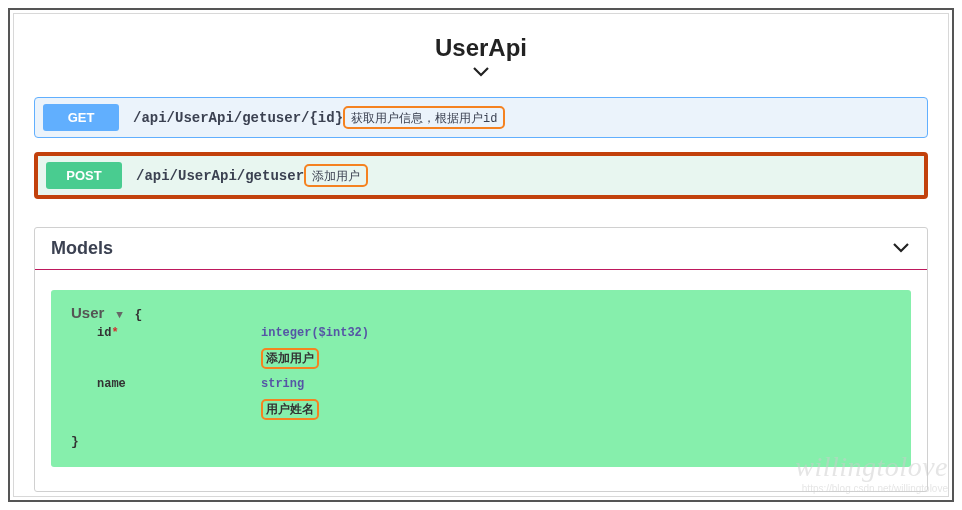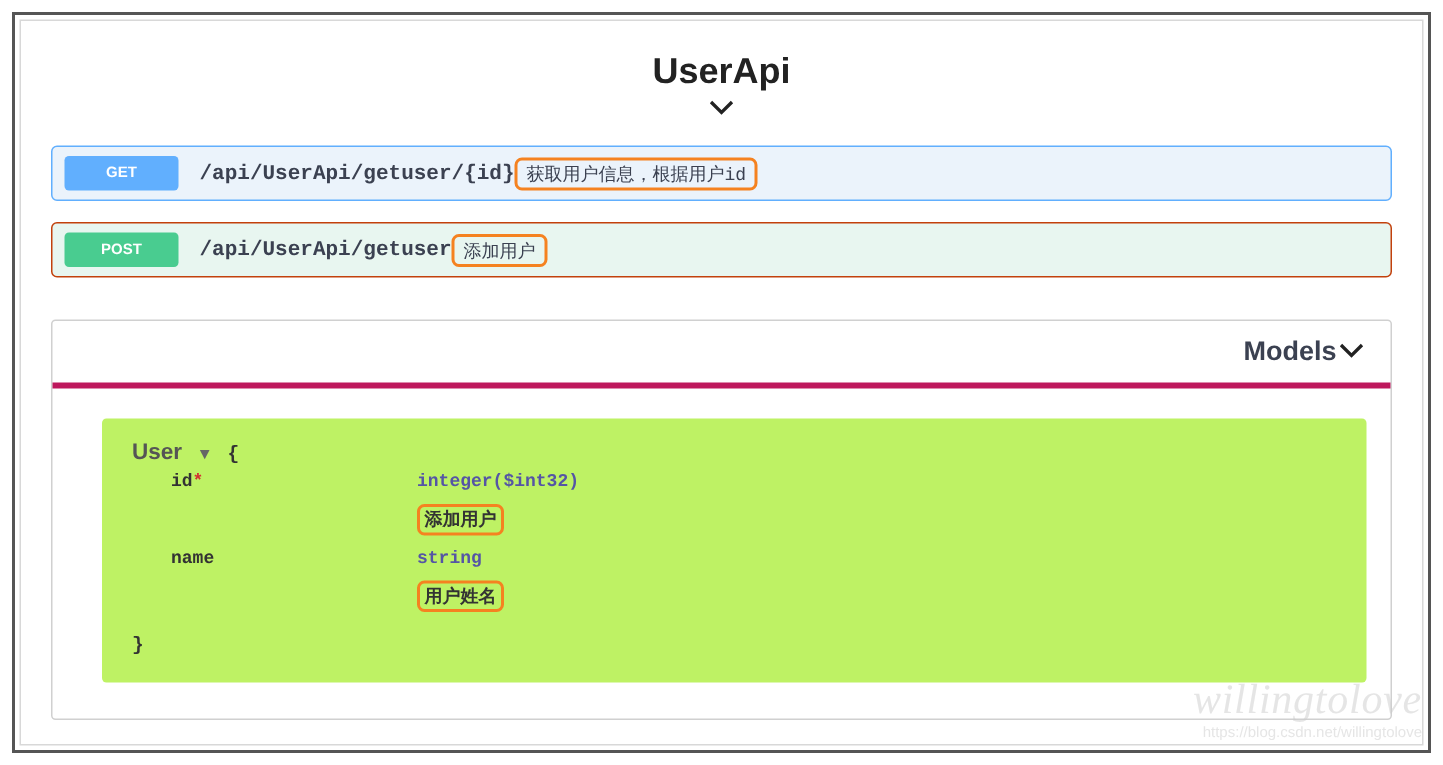--- a/index.html
+++ b/index.html
@@ -59,26 +59,26 @@
       align-items: center;
       padding: 6px 8px;
       cursor: pointer;
     }
     .endpoint-get {
       background: #ebf3fb;
       border: 1px solid #61affe;
     }
     .endpoint-post {
       background: #e8f6f0;
-      border: 1px solid #c2410c;
+      border: 4px solid #c2410c;
     }
     .method-badge {
       color: #fff;
       font-weight: 700;
-      font-size: 10px;
+      font-size: 13px;
       text-align: center;
       border-radius: 3px;
       padding: 6px 0;
       width: 76px;
       margin-right: 14px;
       font-family: -apple-system, sans-serif;
     }
     .method-get {
       background: #61affe;
     }
@@ -103,41 +103,40 @@
       padding: 0px 3px;
       display: inline-block;
     }
     .models-panel {
       border: 1px solid #d0d0d0;
       border-radius: 3px;
       margin-top: 28px;
     }
     .models-header {
       display: flex;
-      justify-content: flex-end;
+      justify-content: space-between;
       align-items: center;
       padding: 10px 16px;
-      border-bottom: 4px solid #be185d;
+      border-bottom: 1px solid #be185d;
       cursor: pointer;
     }
     .models-title {
       font-size: 18px;
       font-weight: 700;
       color: #3b4151;
     }
     .models-body {
       padding: 20px 16px 24px 16px;
     }
     .model-box {
-      background: #bef264;
+      background: #86efac;
       border-radius: 3px;
       padding: 14px 20px 18px 20px;
       font-family: "Courier New", "SimSun", monospace;
       font-size: 13px;
-      margin-left: 17px;
     }
     .model-name {
       font-weight: 700;
       color: #555;
       font-size: 15px;
       font-family: -apple-system, sans-serif;
     }
     .model-toggle {
       font-size: 11px;
       color: #666;

